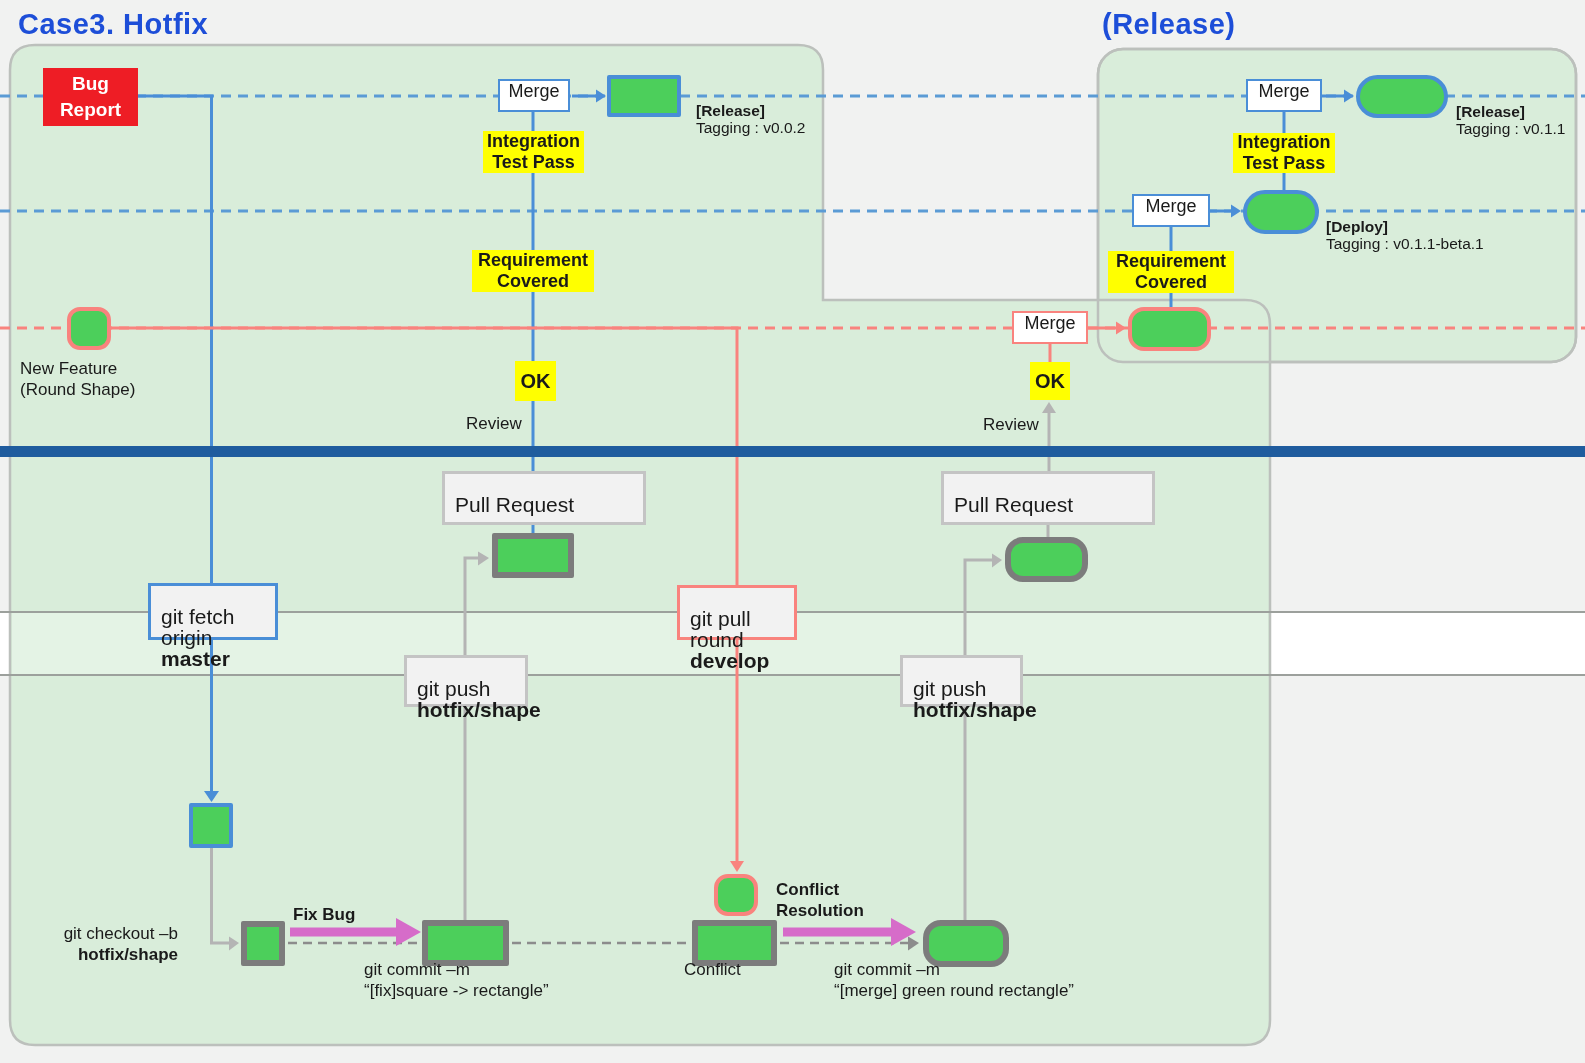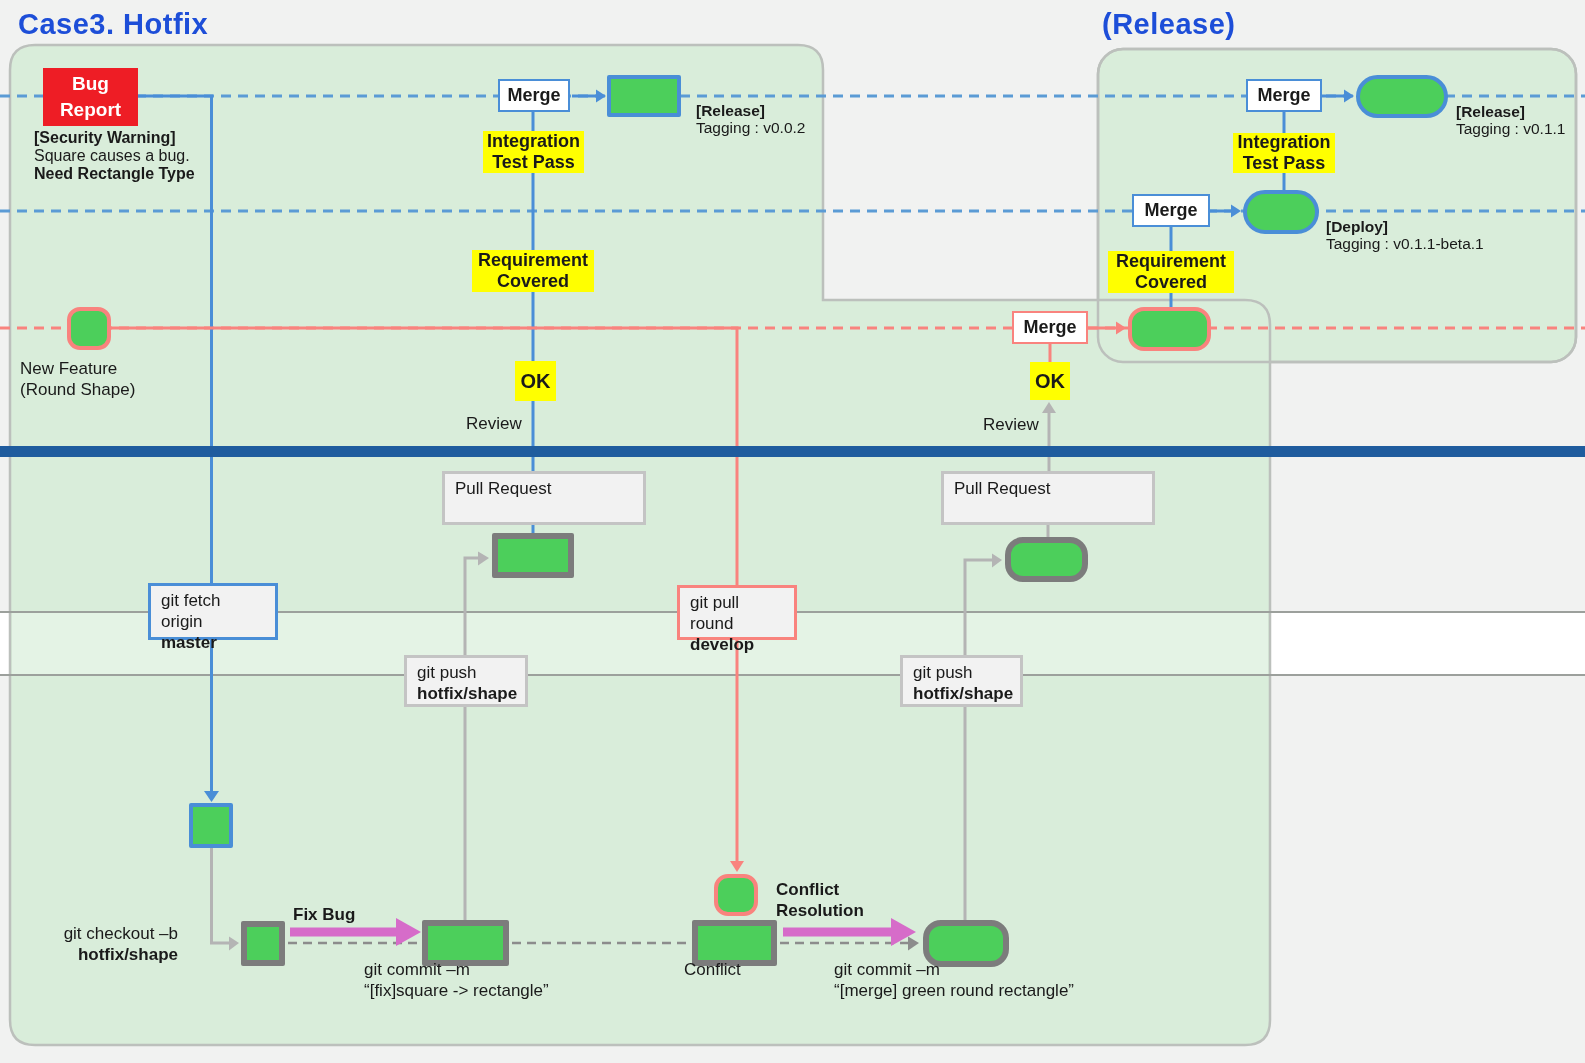--- a/index.html
+++ b/index.html
@@ -12,26 +12,26 @@
   html,body{margin:0;padding:0}
   #stage{position:relative;width:1585px;height:1063px;background:var(--c-background);
     font-family:"Liberation Sans",sans-serif;color:#1a1a1a;overflow:hidden}
   #lines{position:absolute;left:0;top:0}
   .title{position:absolute;font-size:29px;font-weight:bold;color:#1d4ed8;letter-spacing:0.5px}
   .node{position:absolute;background:var(--c-node_green);box-sizing:border-box}
   .nb-blue{border:4.5px solid var(--c-blue)}
   .nb-pink{border:4.5px solid var(--c-pink)}
   .nb-gray{border:6px solid var(--c-gray_node_border)}
   .merge{position:absolute;background:#ffffff;border:2.5px solid var(--c-blue);box-sizing:border-box;
-    display:flex;align-items:center;justify-content:center;font-weight:bold;font-size:18px}
+    display:flex;align-items:flex-start;justify-content:center;font-weight:normal;font-size:18px}
   .merge.pink{border-color:var(--c-pink)}
   .ylab{position:absolute;background:var(--c-yellow);font-weight:bold;font-size:18px;line-height:21px;
     text-align:center;display:flex;flex-direction:column;align-items:center;justify-content:center;box-sizing:border-box}
   .gbox{position:absolute;background:var(--c-box_fill);border:3px solid var(--c-box_border);
-    box-sizing:border-box;font-size:17px;line-height:21px;padding:4px 10px}
+    box-sizing:border-box;font-size:21px;line-height:21px;padding:20px 10px}
   .b{font-weight:bold}
   .txt{position:absolute;font-size:17px;line-height:20.5px}
   .small{font-size:15.5px;line-height:17px}
   .ctr{text-align:left}
   .rgt{text-align:right}
   .bugbox{position:absolute;background:var(--c-red);color:#ffffff;font-weight:bold;font-size:19px;
     line-height:26px;text-align:center;display:flex;flex-direction:column;justify-content:center}
   
   .st-cont{fill:var(--c-container_fill);stroke:var(--c-container_border);stroke-width:2.5}
   .st-cont-line{fill:none;stroke:var(--c-container_border);stroke-width:2.5}
@@ -107,25 +107,20 @@
     <rect x="0" y="446" width="1585" height="11" fill="var(--c-bar_blue)"></rect>
   </svg>
 
   <div class="title" style="left:18px;top:8px">Case3. Hotfix</div>
   <div class="title" style="left:1102px;top:8px">(Release)</div>
 
   <div class="bugbox" style="left:43px;top:68px;width:95px;height:58px">
     <div>Bug</div>
     <div>Report</div>
   </div>
-  <div class="txt" style="left:34px;top:129px;font-size:16px;line-height:18px">
-    <div class="b">[Security Warning]</div>
-    <div>Square causes a bug.</div>
-    <div class="b">Need Rectangle Type</div>
-  </div>
 
   <div class="merge" style="left:498px;top:79px;width:72px;height:33px">
       <span>Merge</span>
     </div>
   <div class="merge" style="left:1246px;top:79px;width:76px;height:33px">
       <span>Merge</span>
     </div>
   <div class="merge" style="left:1132px;top:194px;width:78px;height:33px">
       <span>Merge</span>
     </div>

